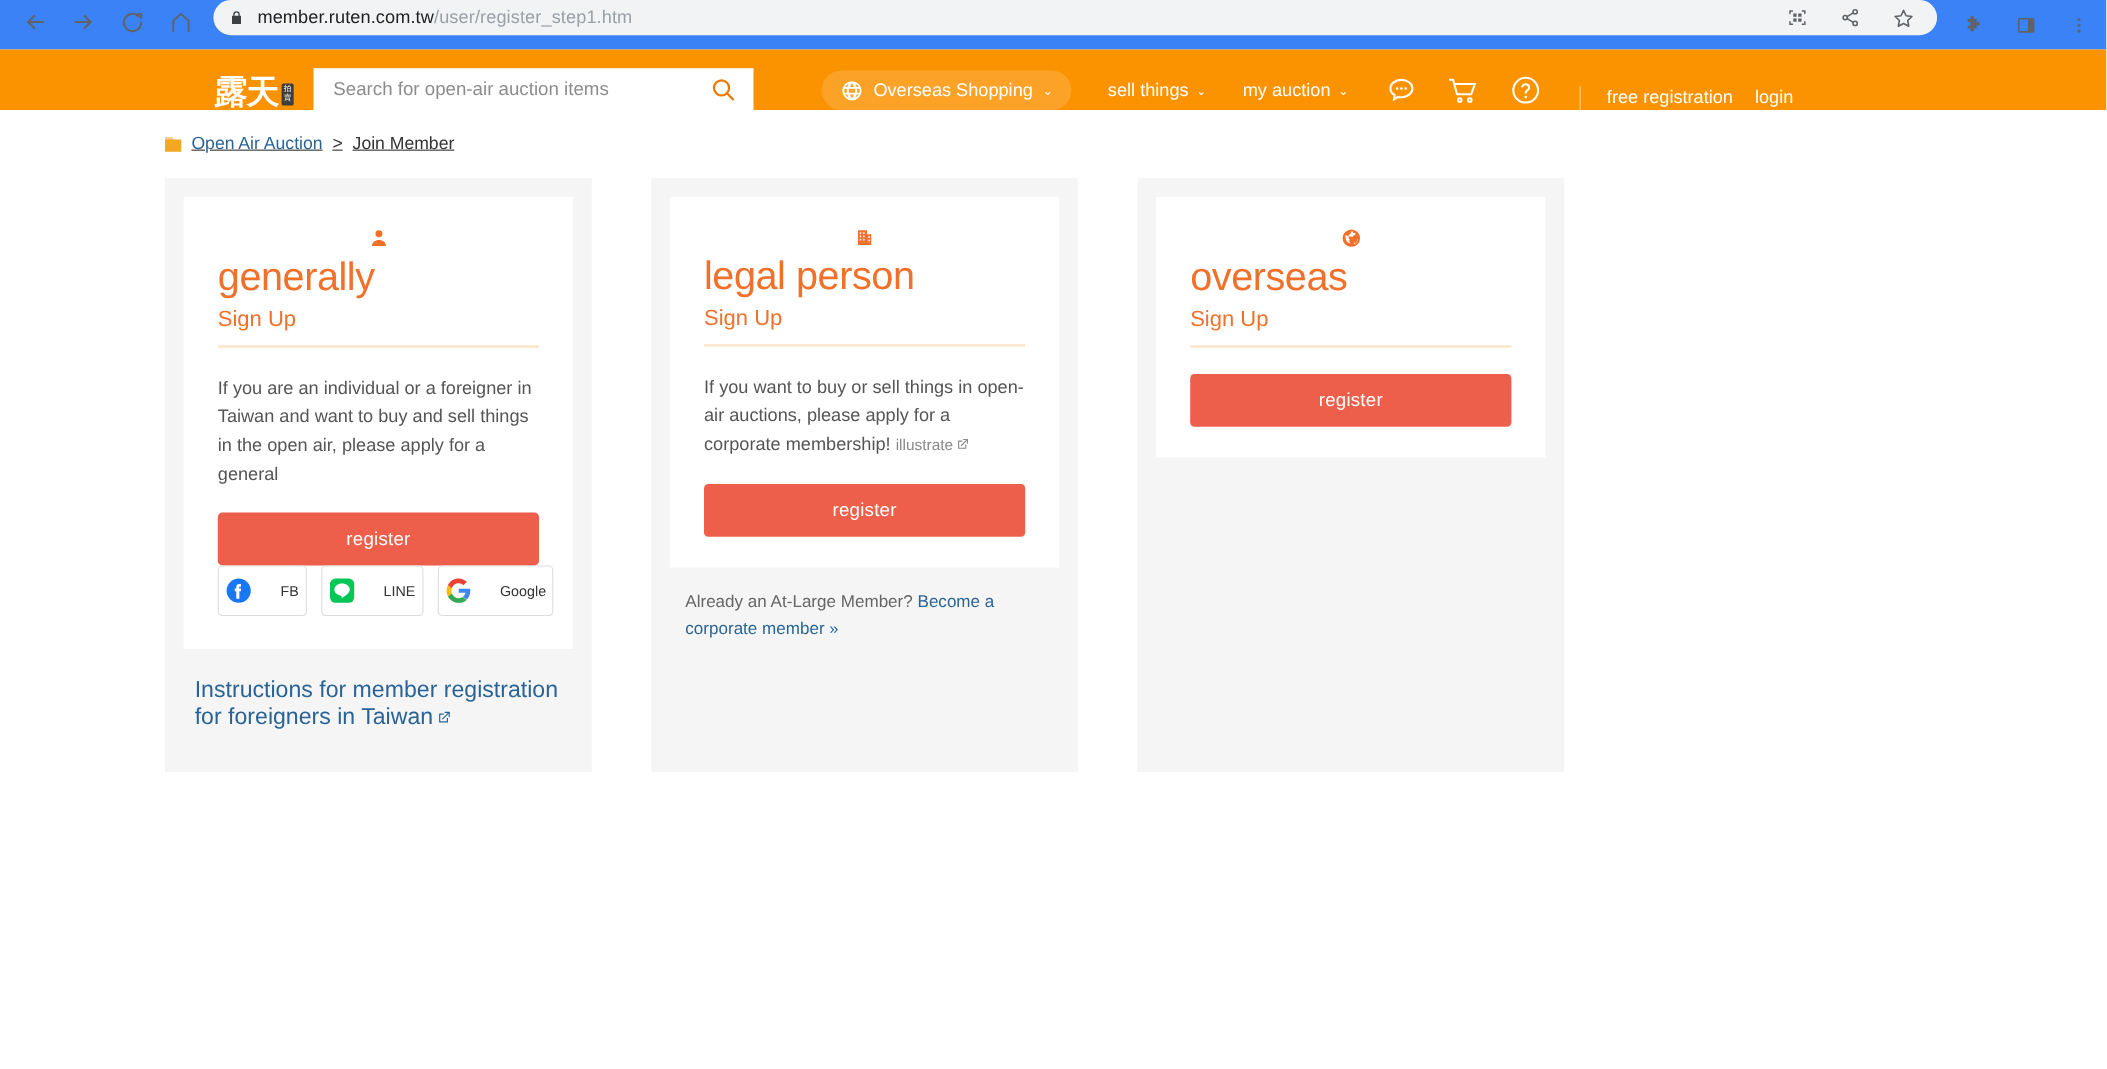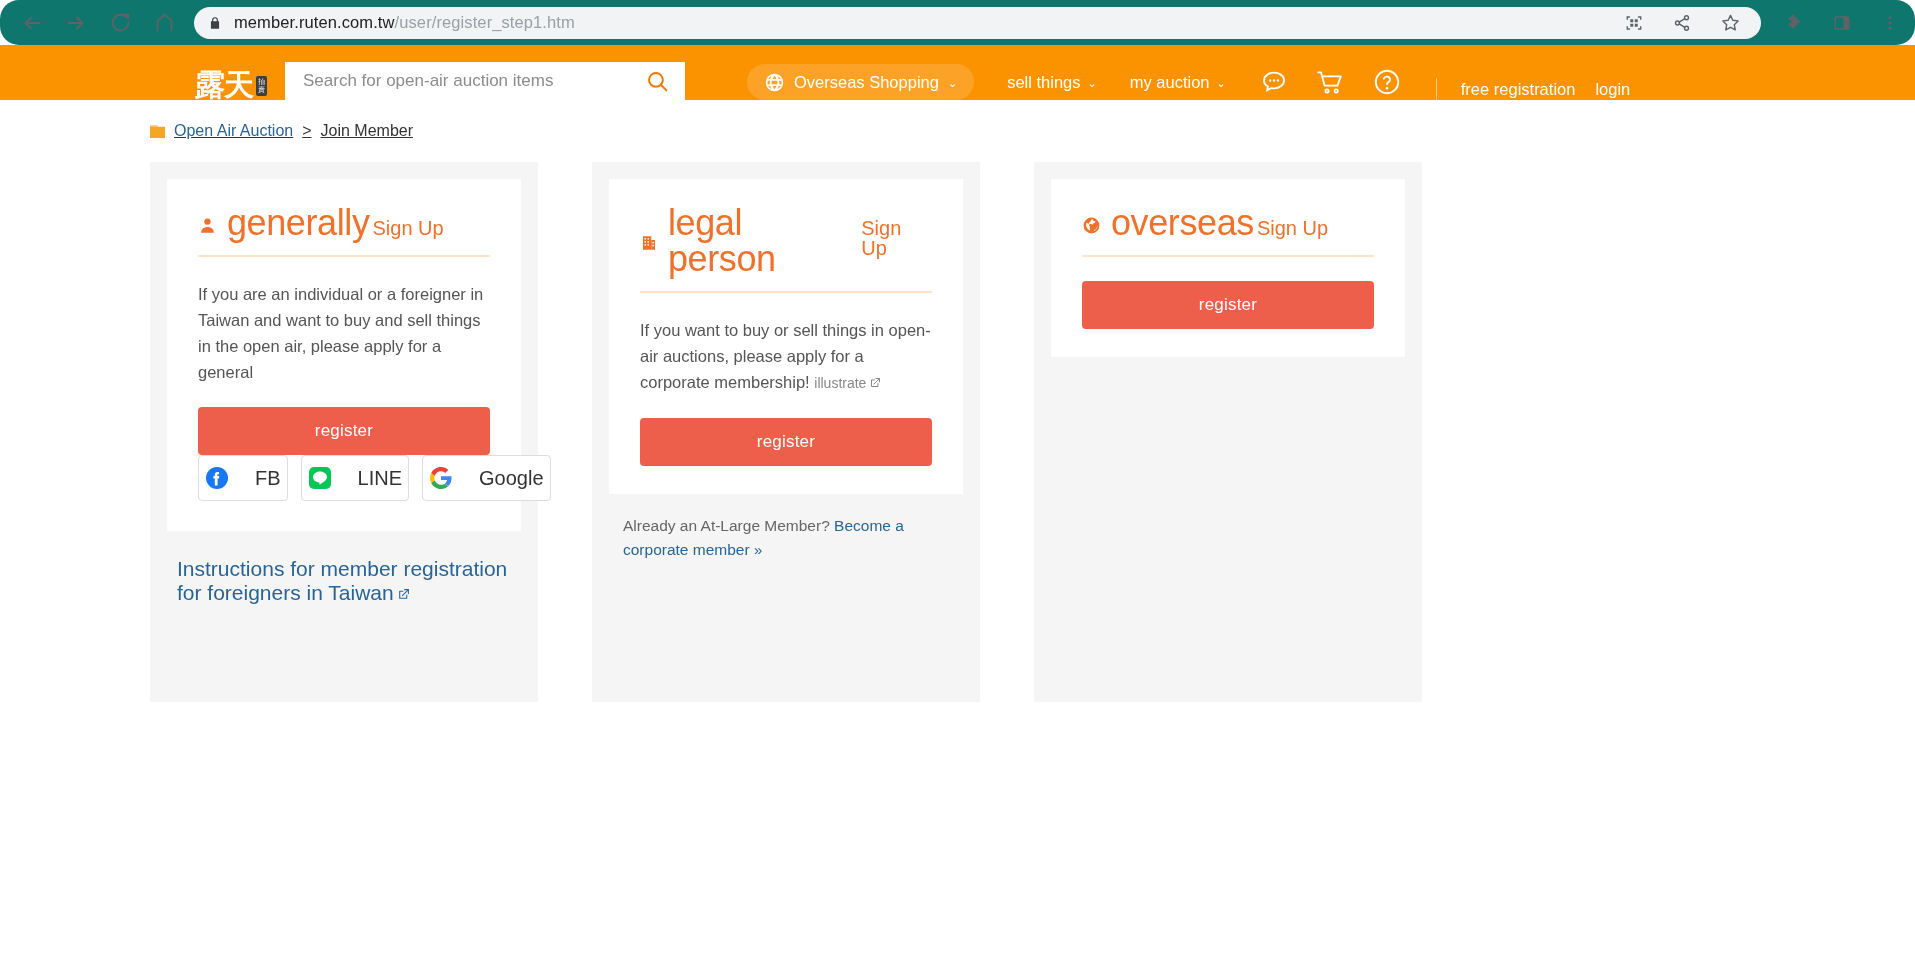--- a/index.html
+++ b/index.html
@@ -8,26 +8,24 @@
     width: 1915px;
     height: 972px;
     background: #ffffff;
     font-family: "Liberation Sans", sans-serif;
     overflow: hidden;
   }
 
   
   .browser-bar {
     height: 45px;
-    background: #0f766e;
-    display: flex;
-    align-items: center;
+    background: #3b82f6;
+    display: flex;
     padding: 0 12px;
     gap: 4px;
-    border-radius: 19px;
   }
   .nav-btn {
     width: 40px; height: 40px;
     display: flex; align-items: center; justify-content: center;
     border-radius: 50%;
     color: #5f6368;
     flex: 0 0 auto;
   }
   .nav-btn svg { display: block; }
 
@@ -227,20 +225,21 @@
   }
   .panel.short { padding-bottom: 28px; }
 
   .card-title {
     display: flex;
     align-items: baseline;
     gap: 10px;
     padding-bottom: 14px;
     border-bottom: 2px solid #fbe3c4;
     margin: 0 0 24px 0;
+    flex-direction: column;
   }
   .card-title .t-icon {
     color: #f1702a;
     display: flex;
     align-items: center;
     align-self: center;
     position: relative;
     top: 2px;
   }
   .card-title .t-main {
@@ -292,21 +291,21 @@
   .social-btn {
     flex: 1 1 0;
     height: 46px;
     border: 1px solid #dddddd;
     border-radius: 4px;
     background: #ffffff;
     display: flex;
     align-items: center;
     justify-content: center;
     gap: 26px;
-    font-size: 20px;
+    font-size: 13px;
     color: #333333;
     cursor: pointer;
     font-family: "Liberation Sans", sans-serif;
   }
 
   .note {
     font-size: 15.5px;
     line-height: 24px;
     padding: 20px 14px 0 14px;
   }

